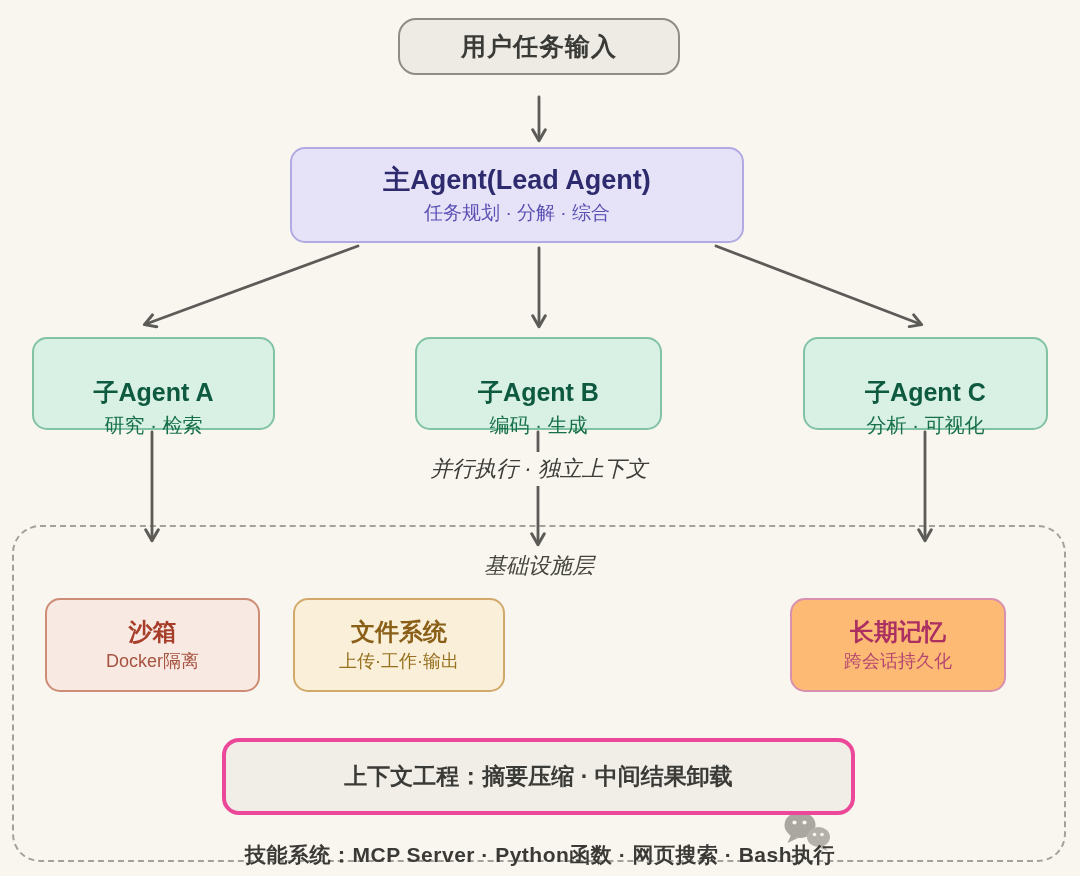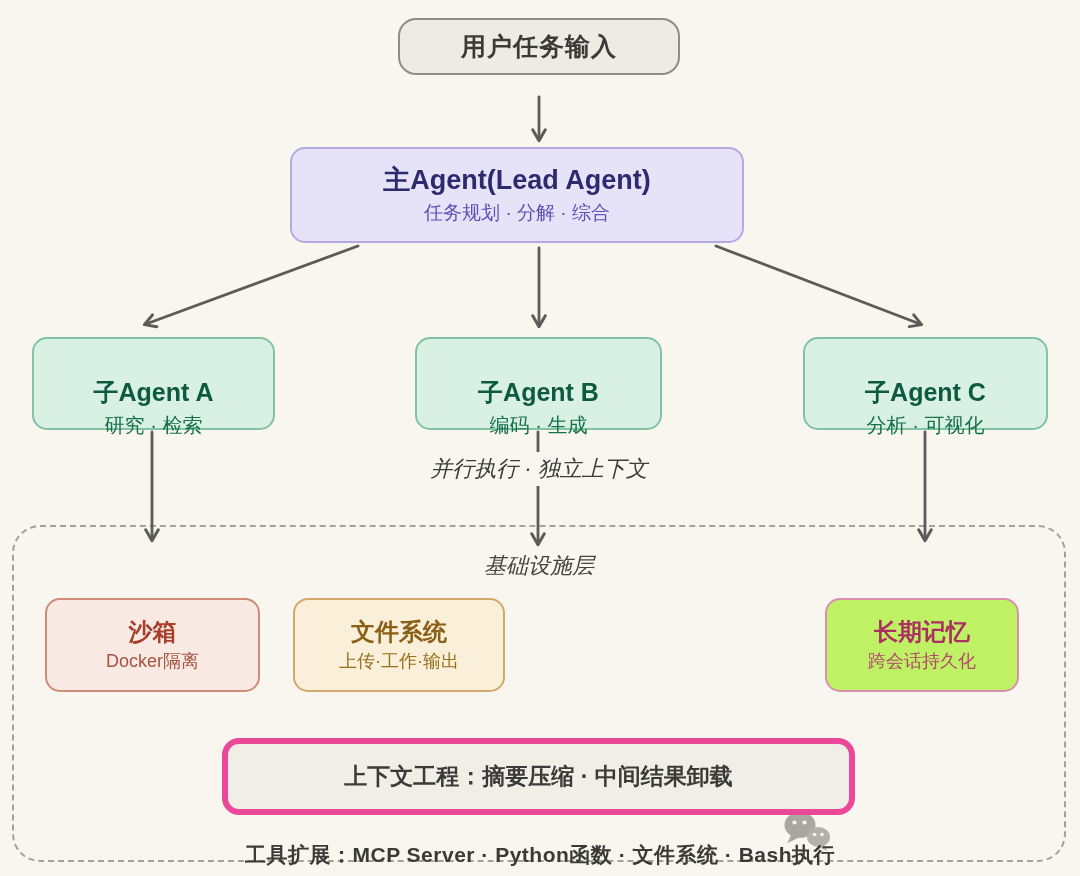--- a/index.html
+++ b/index.html
@@ -55,26 +55,26 @@
   
   .infra { top:598px; height:94px; }
   .infra .title { font-size:24px; }
   .infra .subtitle { font-size:18px; }
   .sandbox    { left:45px;  width:215px; background:#f9e9e3; border:2px solid #cd8c76; }
   .sandbox .title { color:#a63e29; } .sandbox .subtitle { color:#a65340; }
   .filesystem { left:293px; width:212px; background:#faefd8; border:2px solid #d2a96a; }
   .filesystem .title { color:#8a5f18; } .filesystem .subtitle { color:#95701e; }
   .skills     { left:538px; width:212px; background:#dcebf8; border:2px solid #8cb2d8; }
   .skills .title { color:#1c66af; } .skills .subtitle { color:#2a74b8; }
-  .memory     { left:790px; width:194px; background:#bef264; border:2px solid #d890ae;margin-left:35px; }
+  .memory     { left:790px; width:216px; background:#fdba74; border:2px solid #d890ae; }
   .memory .title { color:#ab3061; } .memory .subtitle { color:#b54670; }
 
   
   .context-box { left:222px; top:738px; width:633px; height:77px;
-    background:#f0eee7; border:6px solid #ec4899; border-radius:17px; }
+    background:#f0eee7; border:4px solid #ec4899; border-radius:17px; }
   .context-box .title { font-size:23px; color:#3a3a37; }
 
   
   .tools-note {
     position:absolute; left:190px; top:841px; width:700px; z-index:2;
     text-align:center; font-size:21px; font-weight:600; color:#3b3a36;
     font-style:normal; letter-spacing:0.5px;
   }
 
   
@@ -150,21 +150,21 @@
   </div>
   <div class="card infra memory">
     <div class="title">长期记忆</div>
     <div class="subtitle">跨会话持久化</div>
   </div>
 
   <div class="card context-box">
     <div class="title">上下文工程：摘要压缩 · 中间结果卸载</div>
   </div>
 
-  <div class="tools-note">工具扩展：MCP Server · Python函数 · 文件系统 · Bash执行</div>
+  <div class="tools-note">技能系统：MCP Server · Python函数 · 网页搜索 · Bash执行</div>
 
   <div class="watermark">
     <svg width="50" height="42" viewBox="0 0 50 42">
       <ellipse cx="18" cy="15" rx="15.5" ry="13" fill="#a9a79f"></ellipse>
       <path d="M9 25 L5.5 33 L16 28 Z" fill="#a9a79f"></path>
       <circle cx="12.5" cy="12.5" r="2.1" fill="#f8f6ef"></circle>
       <circle cx="22.5" cy="12.5" r="2.1" fill="#f8f6ef"></circle>
       <ellipse cx="36.5" cy="27" rx="11.5" ry="10" fill="#b3b1a9"></ellipse>
       <path d="M42 35 L45.5 41 L37.5 37.5 Z" fill="#b3b1a9"></path>
       <circle cx="32.5" cy="24.5" r="1.8" fill="#f8f6ef"></circle>

